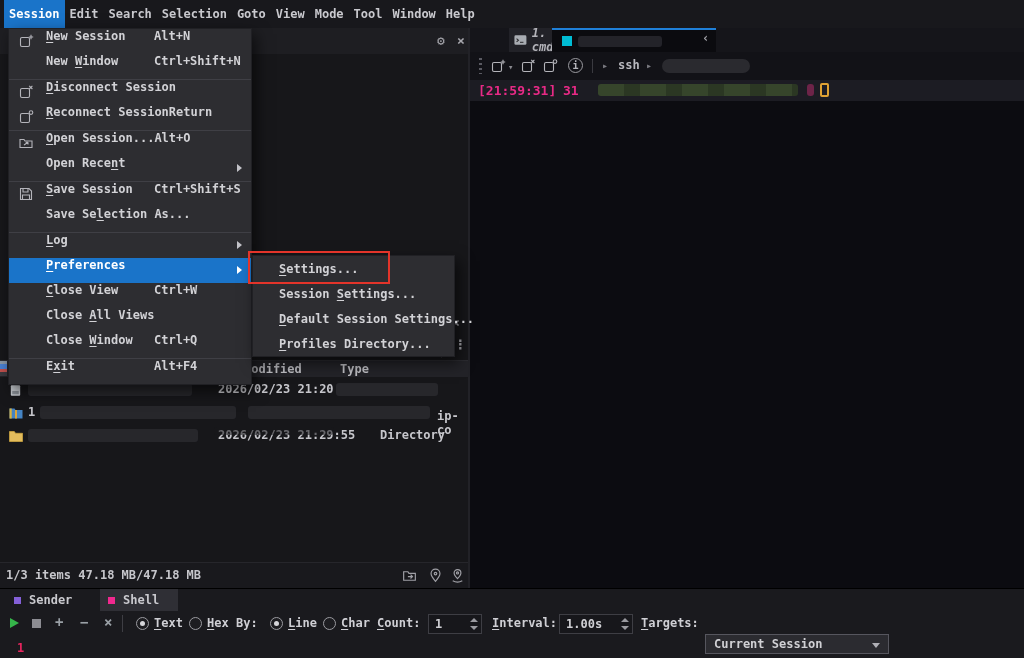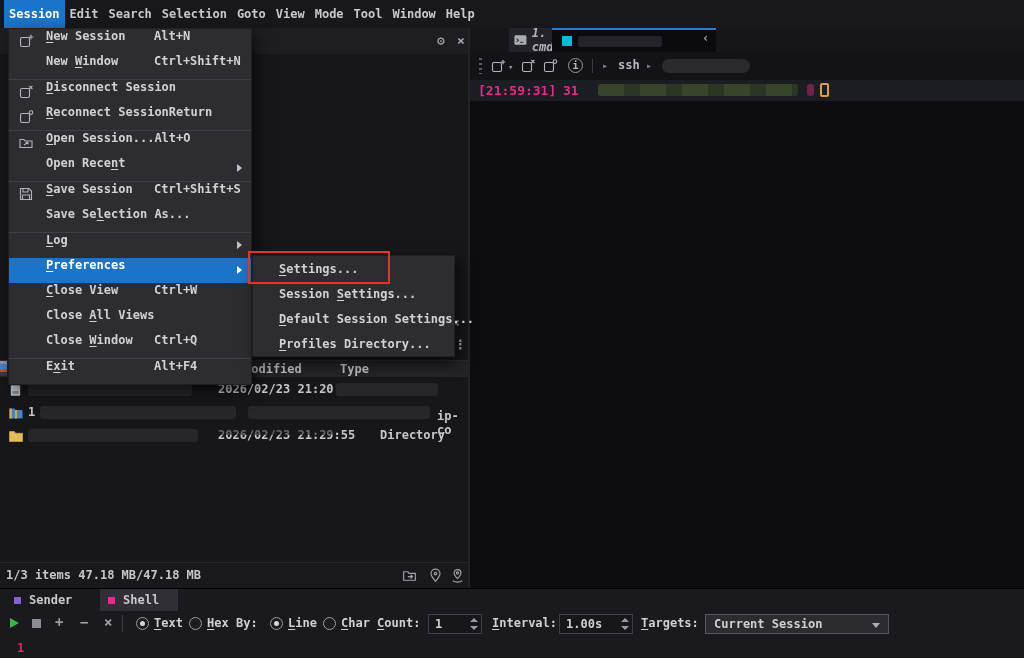--- a/index.html
+++ b/index.html
@@ -271,21 +271,21 @@
       <span class="blabel mn" style="left:492px;"><u>I</u>nterval:</span>
       <div class="spin" style="left:559px;width:74px;">
         <span>1.00s</span>
         <span class="spbtns">
             <span class="spup"></span>
             <span class="spdn"></span>
           </span>
       </div>
 
       <span class="blabel mn" style="left:641px;"><u>T</u>argets:</span>
-      <div class="combo" style="left:705px;width:184px;">
+      <div class="combo" style="left:705px;width:184px;margin-top:20px;">
         <span>Current Session</span>
         <span class="combo-arrow"></span>
       </div>
     </div>
 
     <div class="abs" style="left:0;top:48px;width:1024px;height:22px;">
       <span class="abs" style="left:17px;top:4px;color:#e8255f;">1</span>
     </div>
   </div>
 

